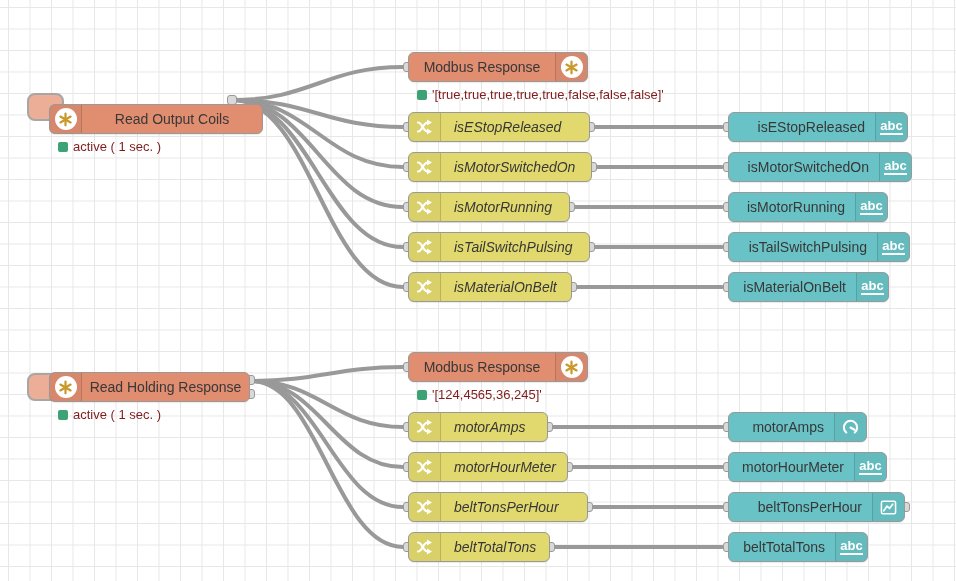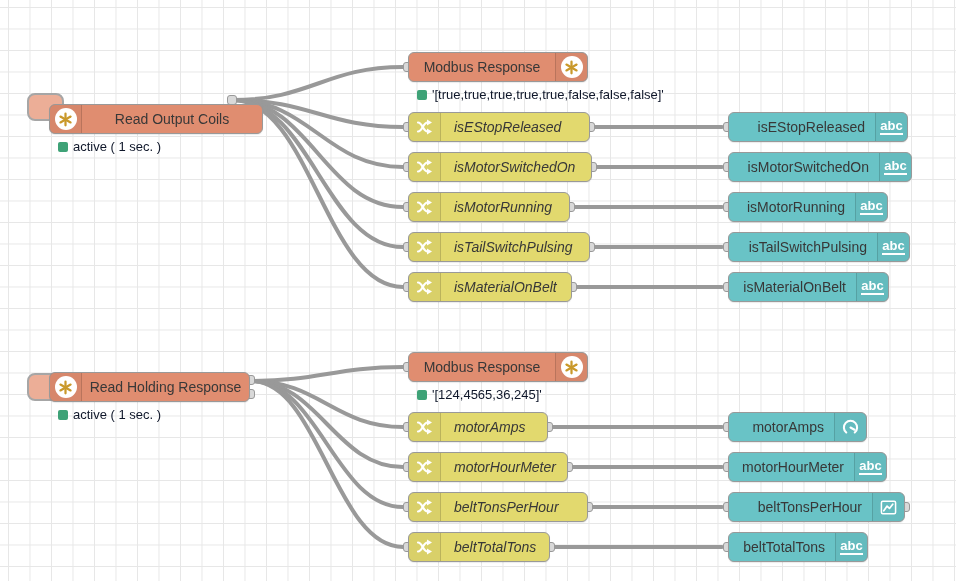--- a/index.html
+++ b/index.html
@@ -46,21 +46,21 @@
   .lbl.lcenter{justify-content:center;}
   .lbl.lleft{justify-content:flex-start;padding-left:13px;}
   .lbl.lright{justify-content:flex-end;padding-right:10px;}
   .node.change .lbl{font-style:italic;}
   .abc{
     color:#fff;font-weight:bold;font-size:13px;line-height:1;
     border-bottom:2px solid #fff;padding-bottom:1px;font-style:normal;
   }
   .status{
     position:absolute;left:8px;top:34px;display:flex;align-items:center;gap:5px;
-    white-space:nowrap;font-size:13px;color:#0f172a;font-style:normal;
+    white-space:nowrap;font-size:13px;color:#7f1d1d;font-style:normal;
   }
   .status .dot{width:10px;height:10px;border-radius:2px;background:#3ea277;flex:0 0 auto;}
 </style>
 </head>
 <body>
 
 <div id="canvas">
 
   <svg class="wires" width="956" height="581">
     <path d="M233,100 C310,100 326,67 403,67"></path>

